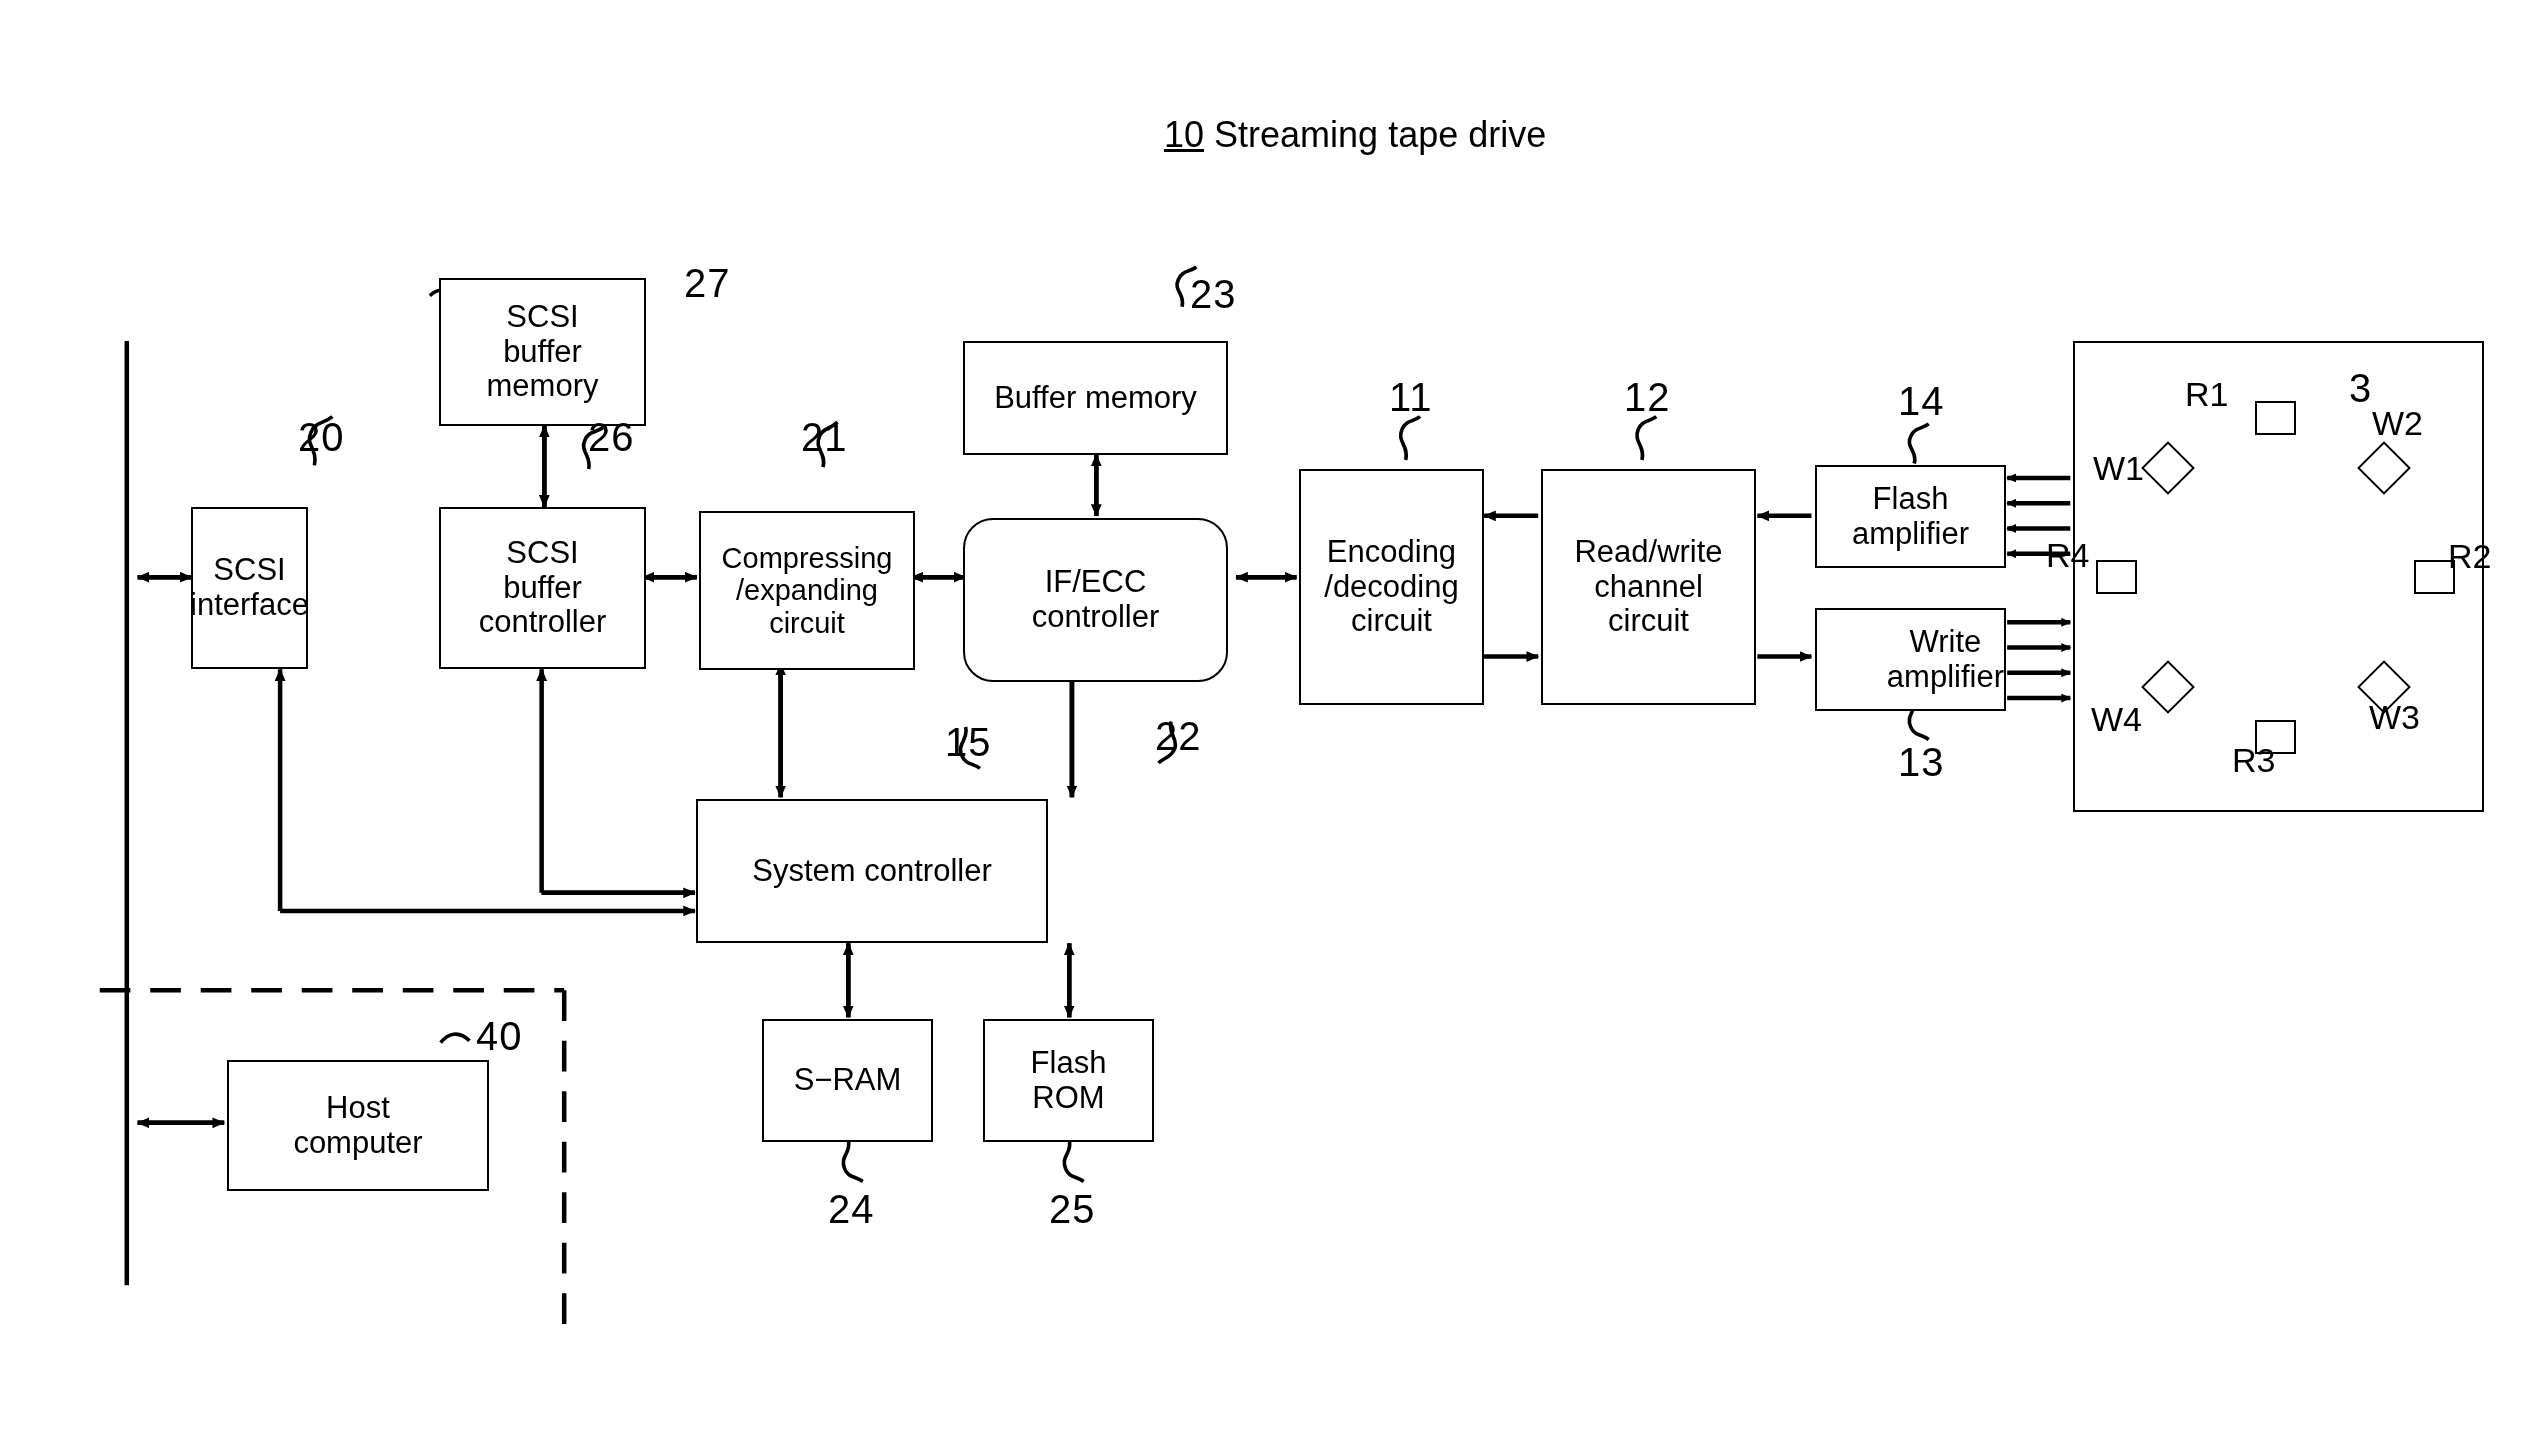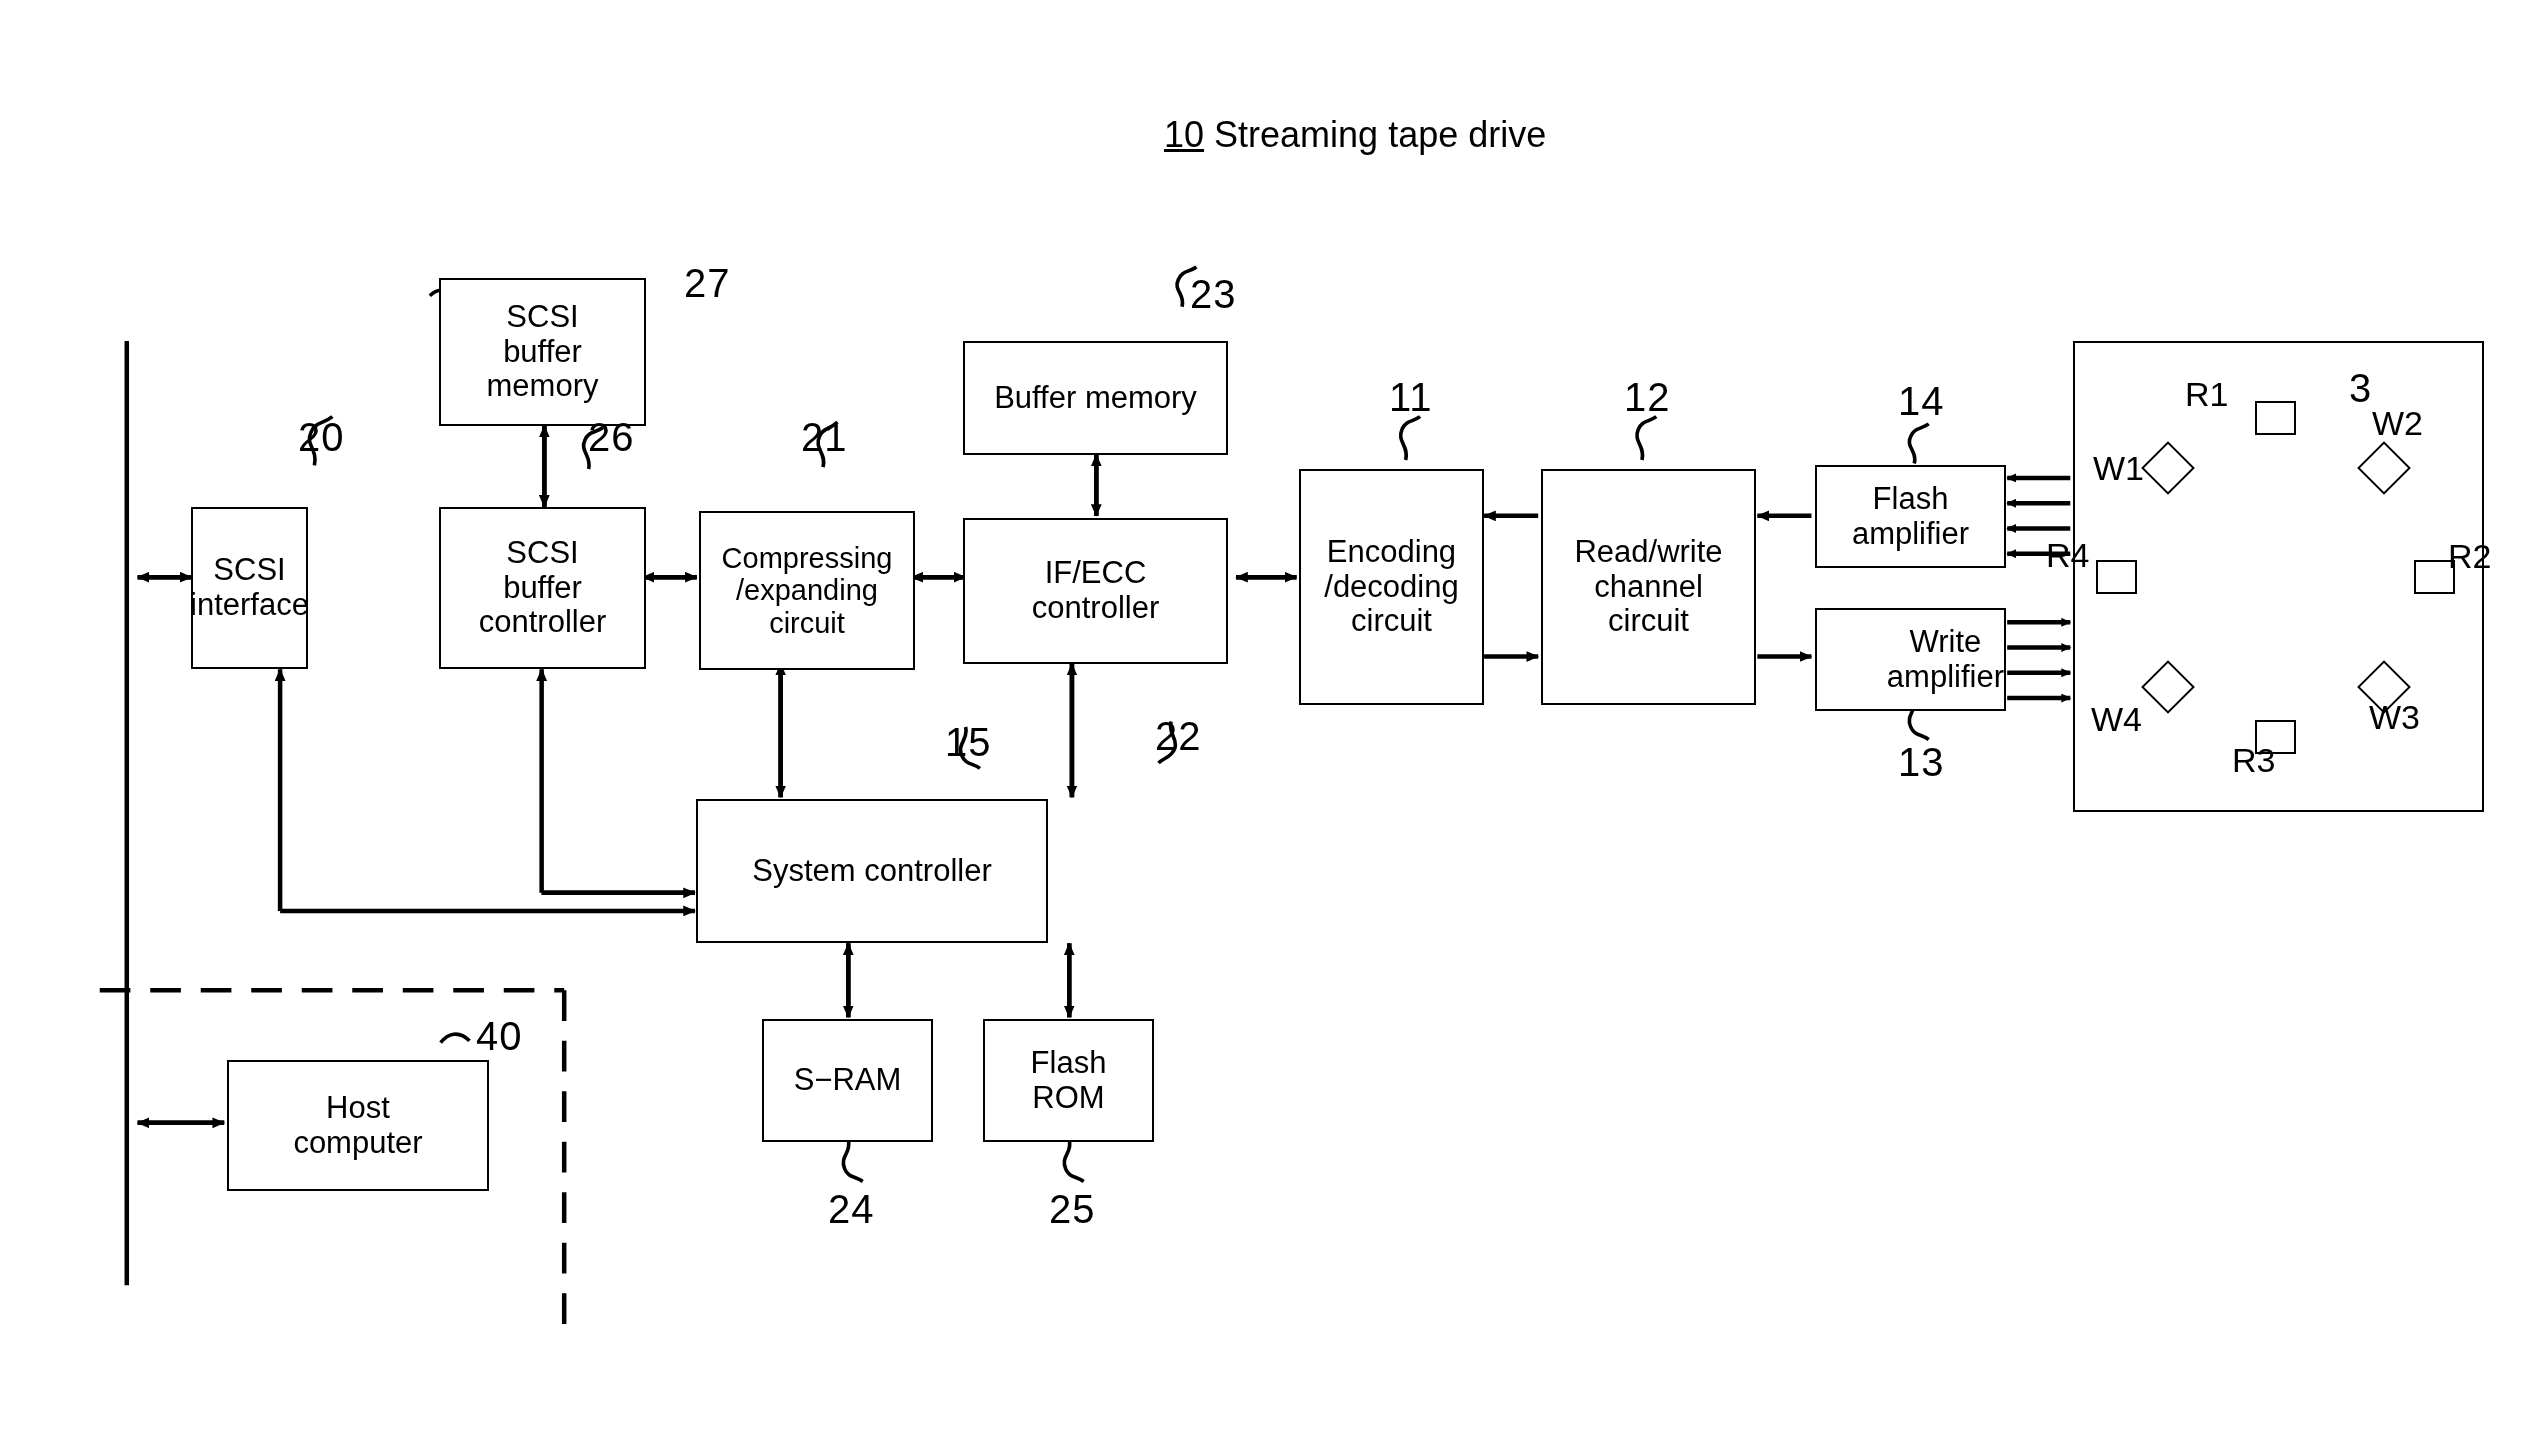--- a/index.html
+++ b/index.html
@@ -162,21 +162,21 @@
   <div class="box" style="left:699px;top:511px;width:216px;height:159px;font-size:29px;">
     <span>Compressing
 /expanding
 circuit</span>
   </div>
 
   <div class="box" style="left:963px;top:341px;width:265px;height:114px;">
     <span>Buffer memory</span>
   </div>
 
-  <div class="box" style="left:963px;top:518px;width:265px;height:146px;">
+  <div class="box" style="left:963px;top:518px;width:265px;height:164px;border-radius:30px;">
     <span>IF/ECC
 controller</span>
   </div>
 
   <div class="box" style="left:1299px;top:469px;width:185px;height:236px;">
     <span>Encoding
 /decoding
 circuit</span>
   </div>
 

